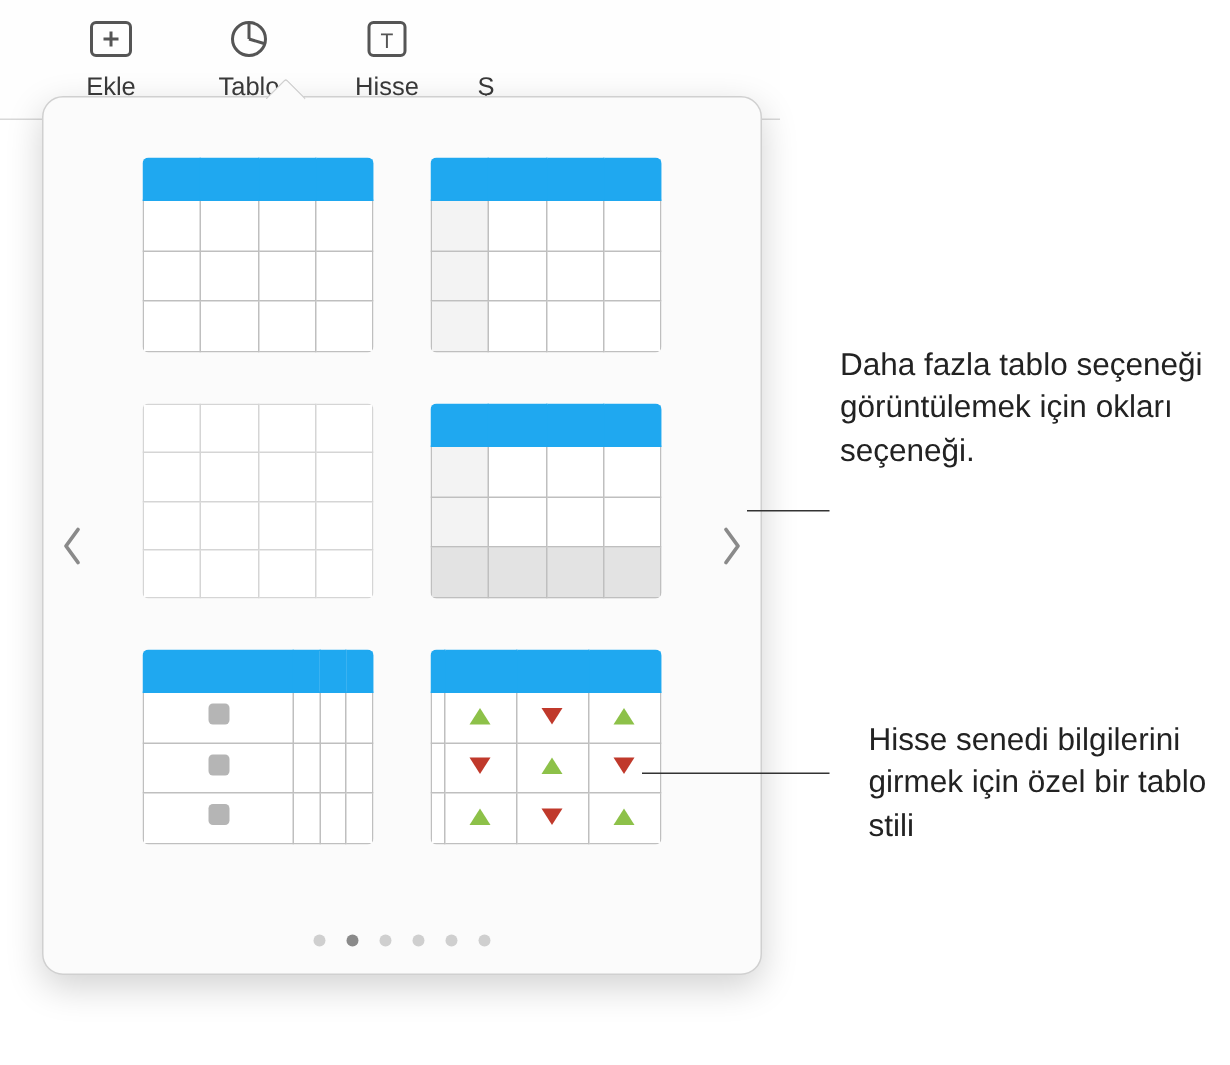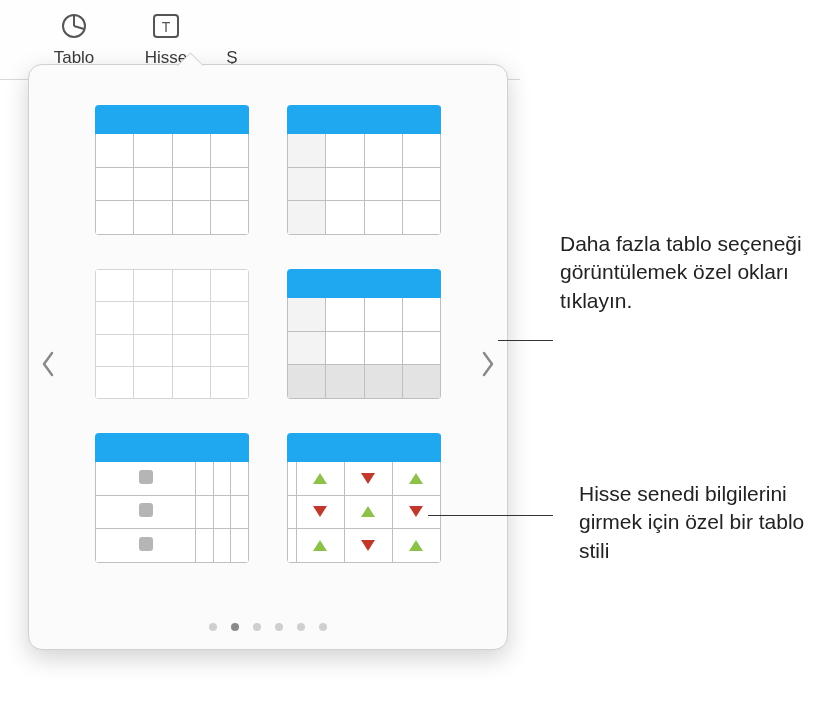--- a/index.html
+++ b/index.html
@@ -154,20 +154,30 @@
     position:absolute;
     background:#333;
     height:1px;
   }
 </style>
 </head>
 <body>
 
 <div class="toolbar">
 
+  <div class="tool-btn">
+    <div class="icon-wrap">
+      <svg width="30" height="26" viewBox="0 0 30 26">
+        <rect class="glyph" x="2" y="2" width="26" height="22" rx="3" stroke-width="2"></rect>
+        <line class="glyph" x1="15" y1="8" x2="15" y2="18" stroke-width="2"></line>
+        <line class="glyph" x1="10" y1="13" x2="20" y2="13" stroke-width="2"></line>
+      </svg>
+    </div>
+    <span class="tool-label">Ekle</span>
+  </div>
 
 
   <div class="tool-btn">
     <div class="icon-wrap">
       <svg width="28" height="28" viewBox="0 0 28 28">
         <circle class="glyph" cx="14" cy="14" r="11" stroke-width="2"></circle>
         <line class="glyph" x1="14" y1="14" x2="14" y2="3" stroke-width="2"></line>
         <line class="glyph" x1="14" y1="14" x2="24" y2="17" stroke-width="2"></line>
       </svg>
     </div>
@@ -396,17 +406,17 @@
   <div class="dots">
     <span class="dot"></span>
     <span class="dot active"></span>
     <span class="dot"></span>
     <span class="dot"></span>
     <span class="dot"></span>
     <span class="dot"></span>
   </div>
 </div>
 
-<div class="callout" style="top:230px; left:560px; width:250px;">Daha fazla tablo seçeneği görüntülemek özel okları tıklayın.</div>
+<div class="callout" style="top:230px; left:560px; width:250px;">Daha fazla tablo seçeneği görüntülemek için okları seçeneği.</div>
 <div class="callout-line" style="top:340px; left:498px; width:55px;"></div>
 
 <div class="callout" style="top:480px; left:579px; width:240px;">Hisse senedi bilgilerini girmek için özel bir tablo stili</div>
 <div class="callout-line" style="top:515px; left:428px; width:125px;"></div>
 
 </body></html>

